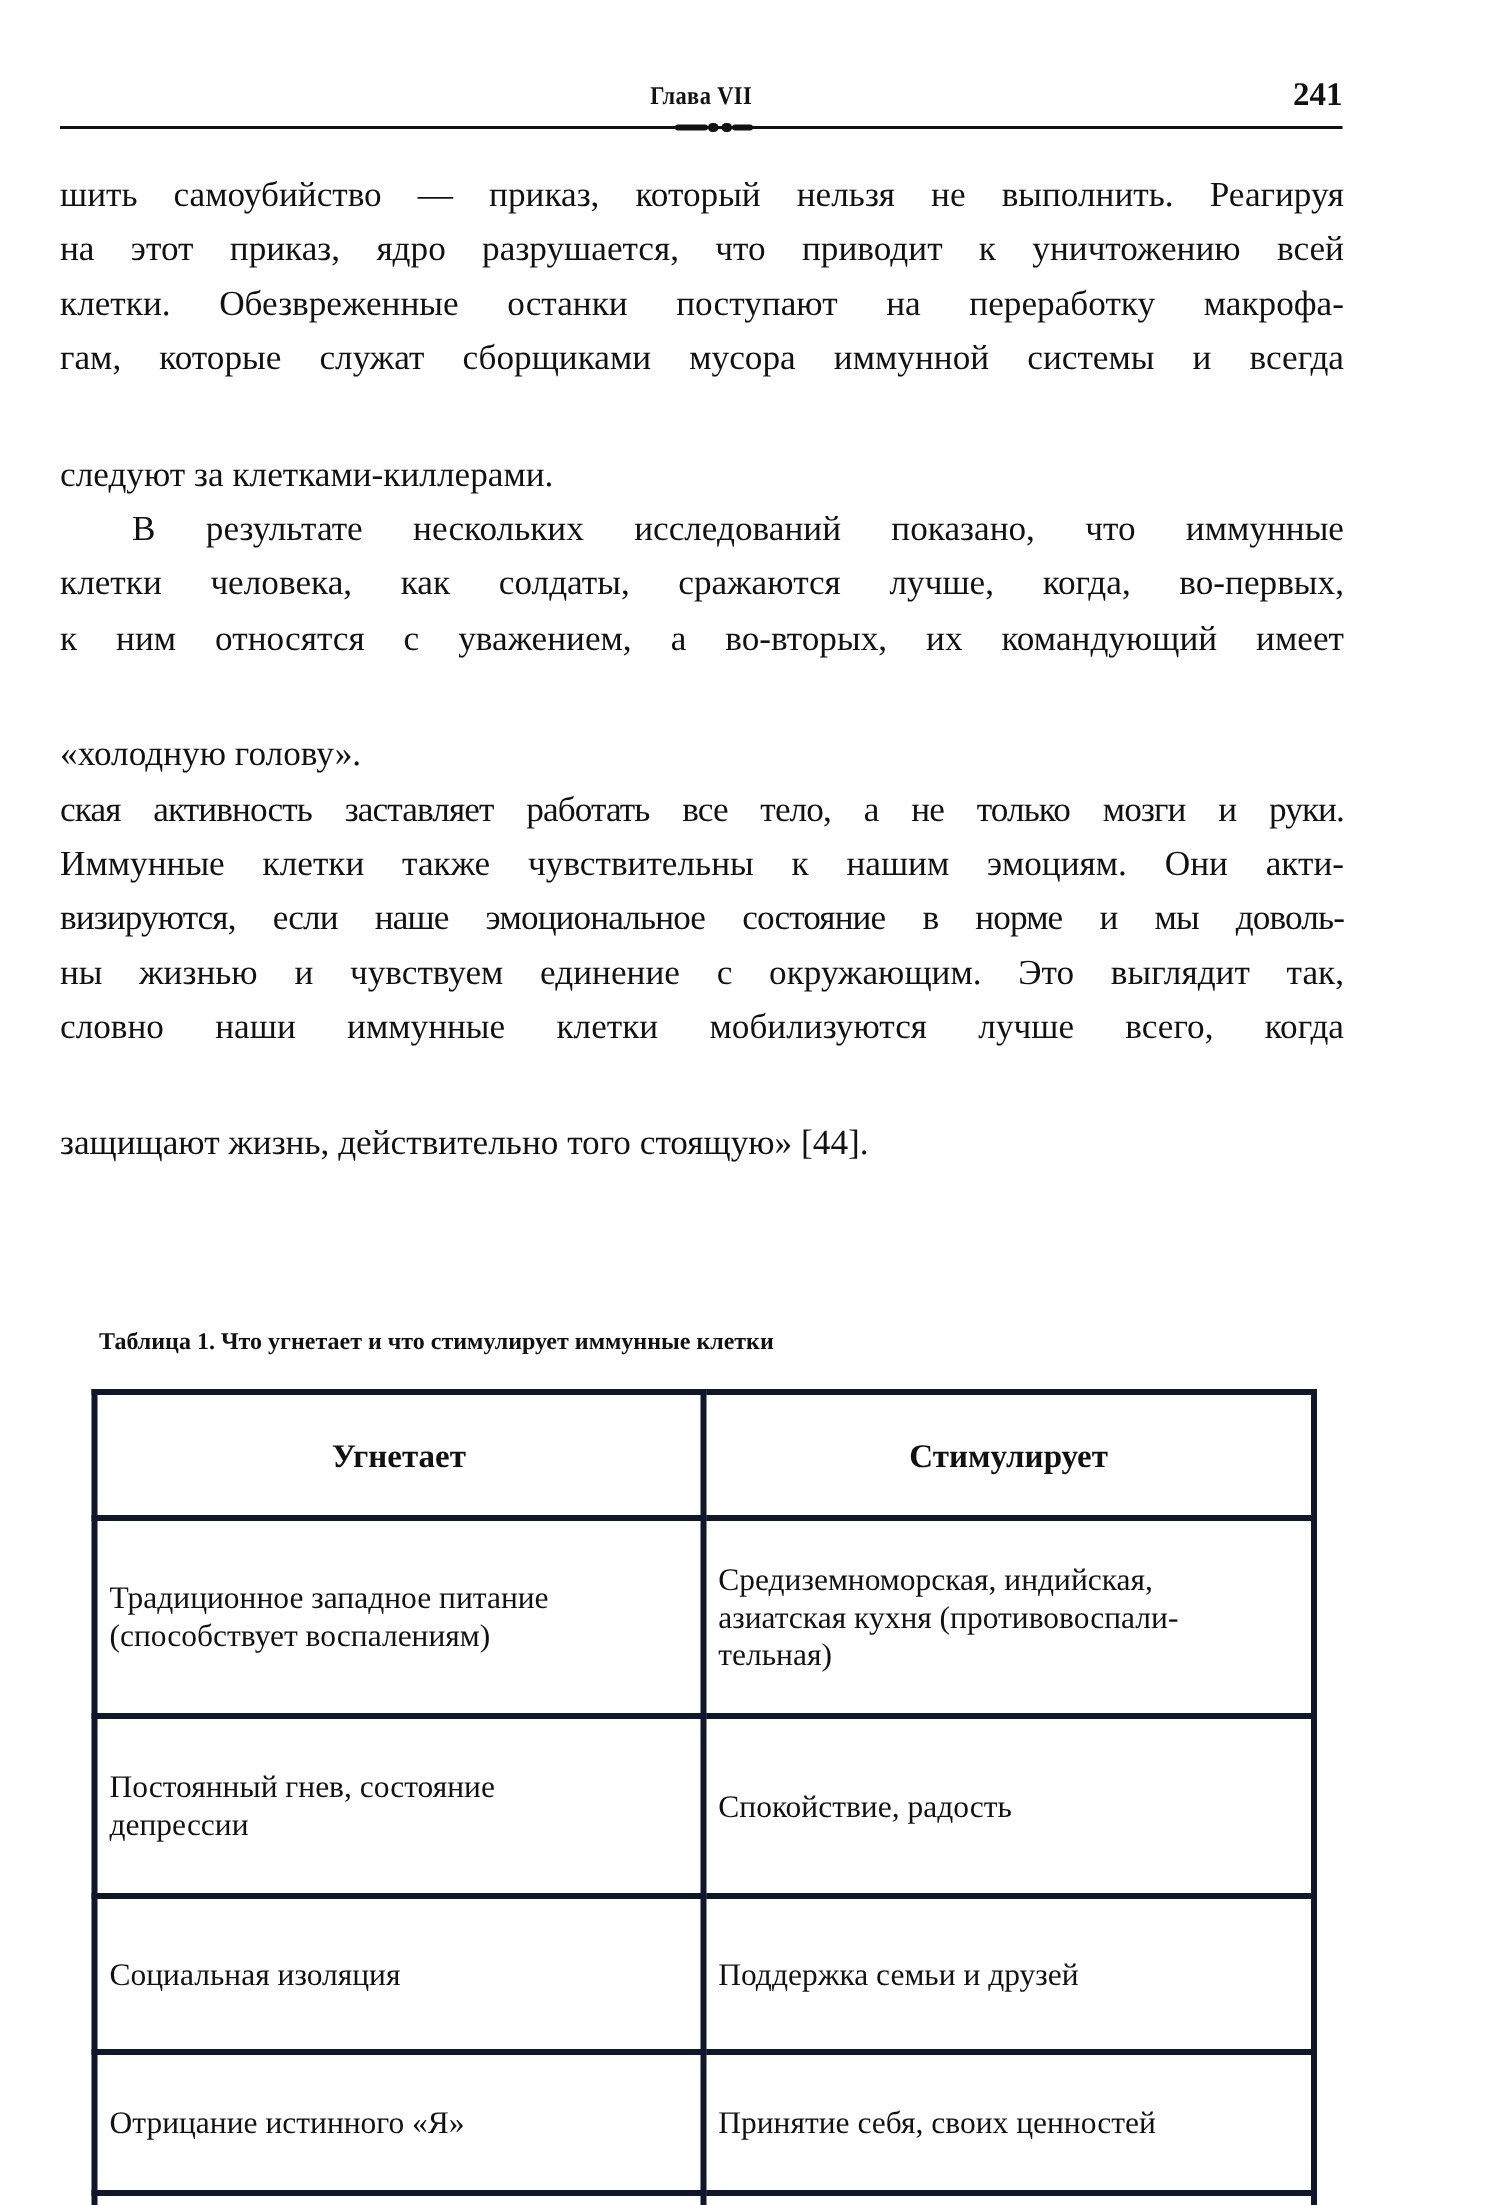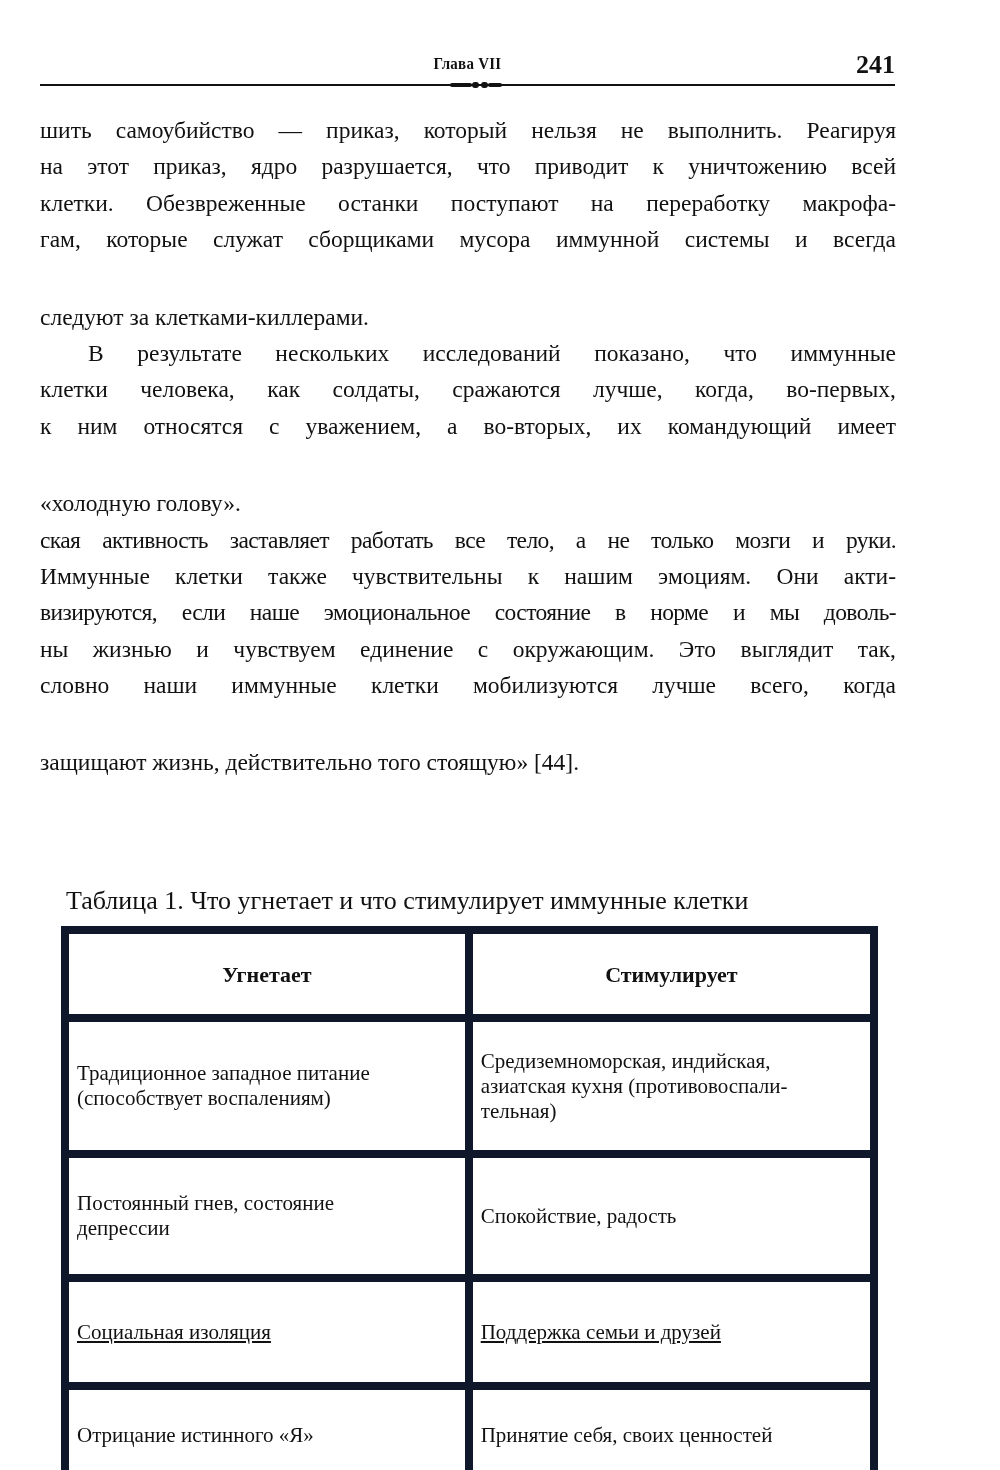--- a/index.html
+++ b/index.html
@@ -35,21 +35,21 @@
       text-align: center;
       font-size: 17px;
       font-weight: bold;
       letter-spacing: 0.3px;
       transform: scaleX(0.88);
     }
     .page-number {
       position: absolute;
       right: 0;
       top: 0;
-      font-size: 26px;
+      font-size: 22px;
       font-weight: bold;
     }
     .header-rule {
       position: absolute;
       left: 40px;
       top: 82px;
       width: 855px;
       height: 6px;
     }
     .header-rule .line {
@@ -100,54 +100,54 @@
       text-align-last: left;
       margin-top: 41px;
     }
 
     
     .table-caption {
       position: absolute;
       left: 66px;
       top: 886px;
       width: 810px;
-      font-size: 26px;
-      font-weight: normal;
+      font-size: 16px;
+      font-weight: bold;
       white-space: nowrap;
     }
 
     
     .data-table {
       position: absolute;
       left: 61px;
       top: 926px;
       width: 817px;
       border-collapse: collapse;
       border: 2.5px solid #111;
       font-size: 21px;
       line-height: 25px;
     }
     .data-table th, .data-table td {
-      border: 8px solid #0f172a;
+      border: 4px solid #0f172a;
       padding: 16px 8px;
       vertical-align: middle;
       text-align: left;
       margin-top: 46px;
     }
     .data-table th {
       font-weight: bold;
       text-align: center;
       height: 48px;
       font-size: 22px;
     }
     .data-table col.c1 { width: 408px; }
     .data-table col.c2 { width: 409px; }
     .row-1 td { height: 96px; }
     .row-2 td { height: 84px; }
-    .row-3 td { height: 68px; text-decoration: underline; }
+    .row-3 td { height: 68px; }
     .row-4 td { height: 58px; }
     .row-5 td { height: 76px; }
   </style>
 </head>
 <body>
 
 <div class="page">
 
   <div class="running-header">
     <div class="chapter-title">Глава VII</div>

